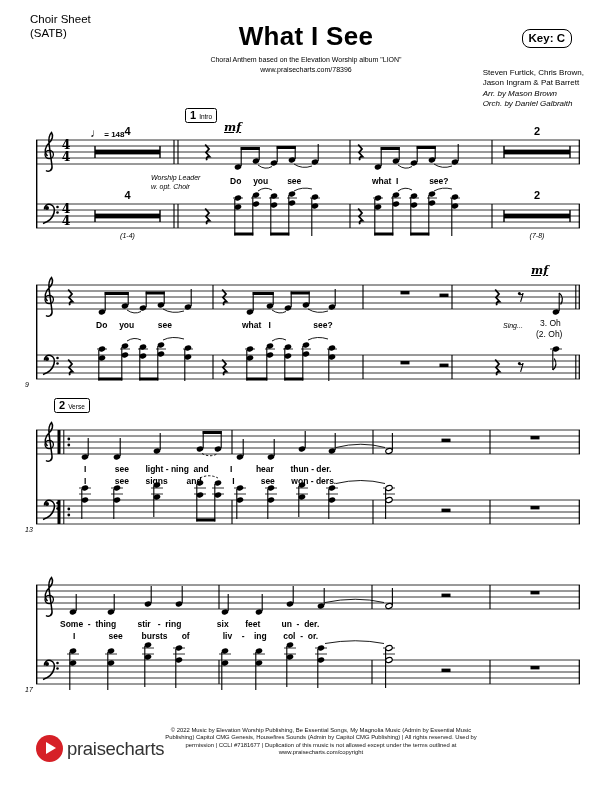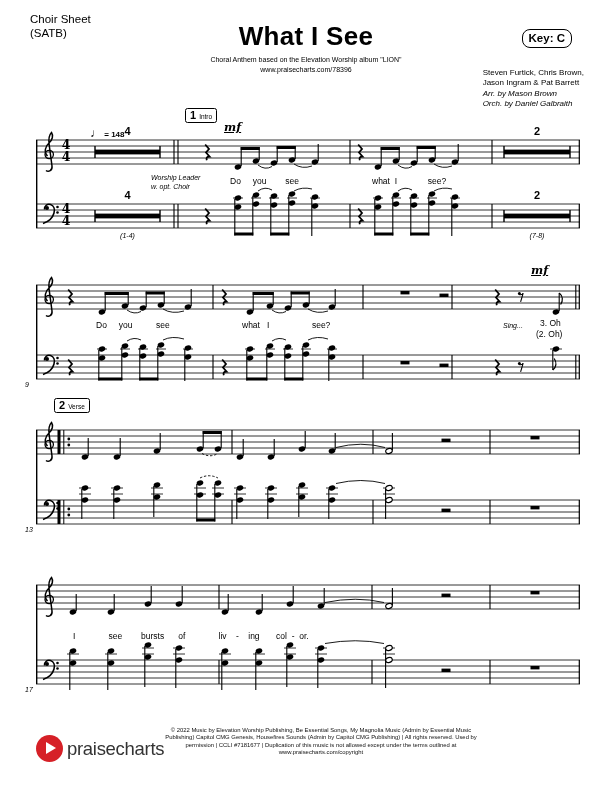--- a/index.html
+++ b/index.html
@@ -28,21 +28,21 @@
   .reh1{left:185px;top:108px;}
   .reh2{left:54px;top:398px;}
   .mf{font-family:"DejaVu Serif",serif;font-style:italic;font-weight:bold;font-size:11.5px;text-decoration:underline;}
   .mf1{left:224px;top:120px;}
   .mf2{left:531px;top:263px;}
   .ts{font-family:"DejaVu Serif",serif;font-weight:bold;font-size:12.5px;line-height:12px;width:14px;text-align:center;left:59px;}
   .mnum{font-weight:bold;font-size:11px;transform:translateX(-50%);}
   .range{font-style:italic;font-size:7px;transform:translateX(-50%);}
   .mno{font-style:italic;font-size:7px;}
   .direction{left:151px;top:173px;font-style:italic;font-size:7px;line-height:9px;}
-  .lyric{font-size:8.5px;white-space:pre;}
+  .lyric{font-size:8.5px;white-space:pre;font-weight:bold;}
   .cue{font-style:italic;font-size:7px;}
   .entry{font-size:8.5px;}
 
   
   .logo-circle{left:36px;top:735px;width:27px;height:27px;border-radius:50%;}
   .logo-circle .play{position:absolute;left:10px;top:7px;width:0;height:0;
       border-top:6.5px solid transparent;border-bottom:6.5px solid transparent;border-left:10px solid #fff;}
   .brand{left:67px;top:738px;font-size:18.5px;color:#333;letter-spacing:-.3px;}
   .copyright{left:156px;top:727px;width:330px;text-align:center;font-size:5.9px;line-height:7.3px;color:#111;}
 </style>
@@ -420,22 +420,25 @@
   <div class="abs mf mf2">mf</div>
   <div class="abs cue" style="left:503px;top:322px">Sing...</div>
   <div class="abs entry" style="left:540px;top:318px">3. Oh</div>
   <div class="abs entry" style="left:536px;top:329px">(2. Oh)</div>
 
   <div class="abs rehearsal reh2">
     <span class="num">2</span>
     <span class="lab">Verse</span>
   </div>
   <div class="abs mno" style="left:25px;top:526px">13</div>
+  <div class="abs lyric" style="left:84px;top:464px">I            see       light - ning  and         I          hear       thun - der.</div>
+  <div class="abs lyric" style="left:84px;top:476px">I            see       signs        and             I           see       won - ders.</div>
 
   <div class="abs mno" style="left:25px;top:686px">17</div>
+  <div class="abs lyric" style="left:60px;top:619px">Some  -  thing         stir   -  ring               six       feet         un  -  der.</div>
   <div class="abs lyric" style="left:73px;top:631px">I              see        bursts      of              liv    -    ing       col  -  or.</div>
 
   <div class="abs logo-circle" style="background: rgb(214, 32, 39);">
     <span class="play"></span>
   </div>
   <div class="abs brand">praisecharts</div>
   <div class="abs copyright">© 2022 Music by Elevation Worship Publishing, Be Essential Songs, My Magnolia Music (Admin by Essential Music Publishing) Capitol CMG Genesis, Housefires Sounds (Admin by Capitol CMG Publishing) | All rights reserved. Used by permission | CCLI #7181677 | Duplication of this music is not allowed except under the terms outlined at www.praisecharts.com/copyright</div>
 
 </div>
 

